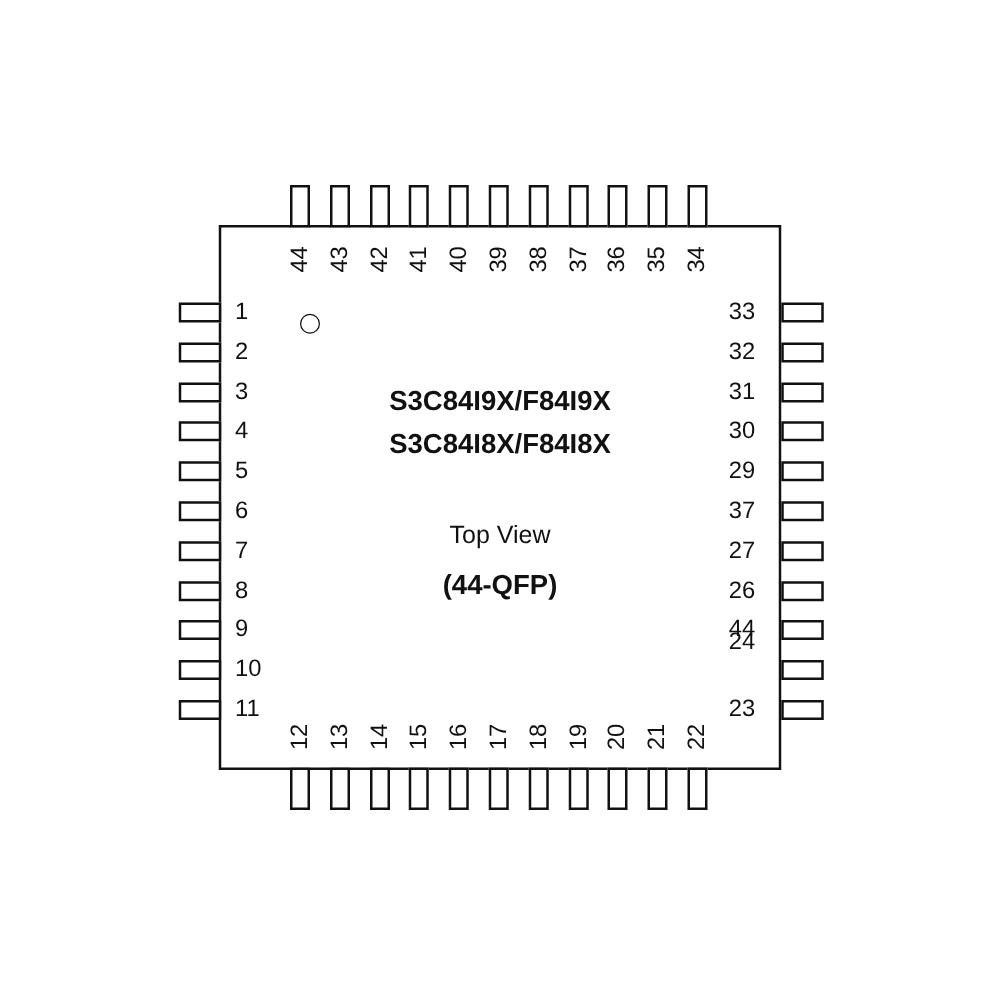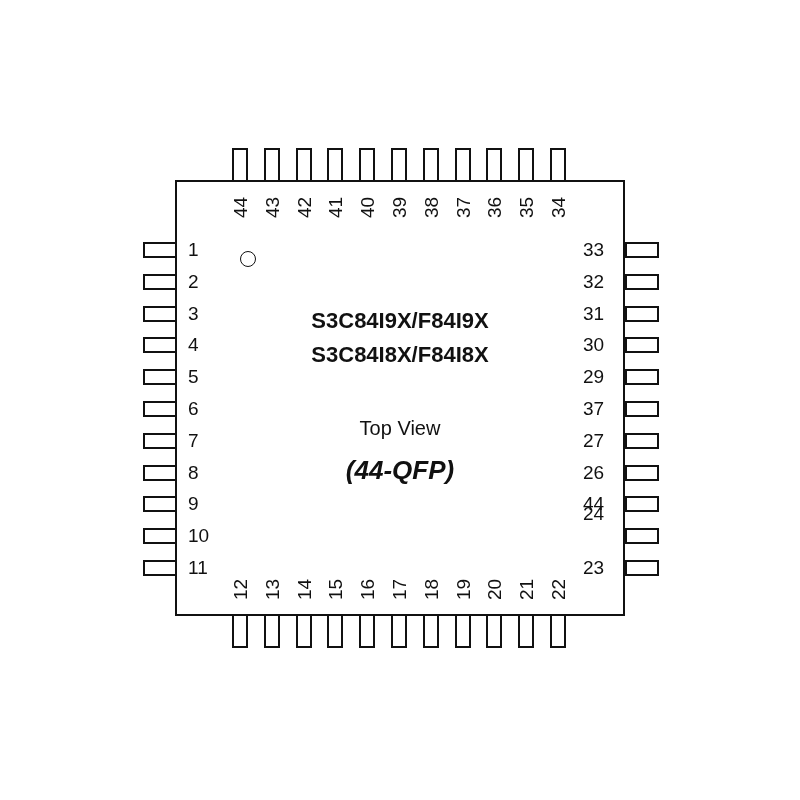--- a/index.html
+++ b/index.html
@@ -7,21 +7,21 @@
   #chip { position: absolute; left: 0; top: 0; width: 800px; height: 800px; }
   .body-rect { position: absolute; left: 175px; top: 180px; width: 450px; height: 436px; border: 2px solid #111; box-sizing: border-box; background: #fff; }
   .pin { position: absolute; border: 2px solid #111; box-sizing: border-box; background: #fff; }
   .pin.h { width: 34px; height: 16px; }
   .pin.v { width: 16px; height: 34px; }
   .lbl { position: absolute; font-size: 19px; line-height: 1; white-space: nowrap; }
   .lbl.rot { transform: rotate(-90deg); transform-origin: center center; }
   .dot { position: absolute; left: 240px; top: 251px; width: 16px; height: 16px; border: 1.6px solid #111; border-radius: 50%; box-sizing: border-box; }
   .title { position: absolute; left: 200px; width: 400px; text-align: center; font-weight: bold; font-size: 22px; }
   .sub { position: absolute; left: 200px; width: 400px; text-align: center; font-size: 20px; }
-  .sub.b { font-weight: bold; font-size: 26px; font-style: italic; }
+  .sub.b { font-weight: bold; font-size: 22px; }
 </style>
 </head>
 <body>
 
 <div id="chip">
   <div class="body-rect"></div>
   <div class="dot"></div>
   <div class="title" style="top:308px;">S3C84I9X/F84I9X</div>
   <div class="title" style="top:342px;">S3C84I8X/F84I8X</div>
   <div class="sub" style="top:417px;">Top View</div>

